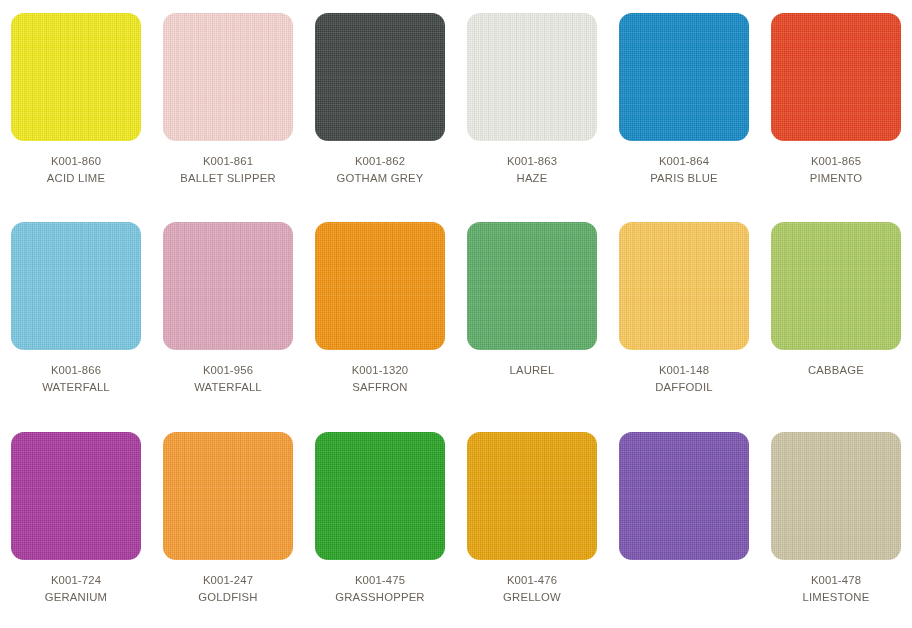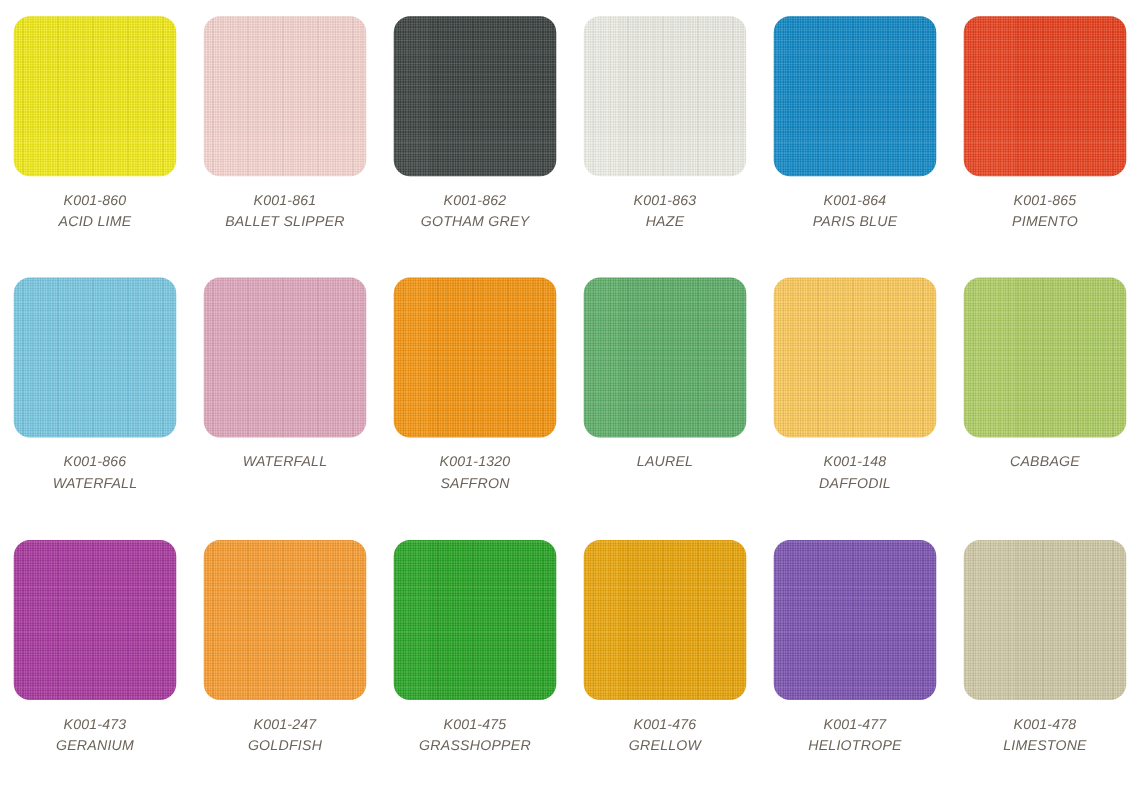--- a/index.html
+++ b/index.html
@@ -18,21 +18,20 @@
 
   #swatch-grid {
     width: 912px;
     height: 628px;
     display: grid;
     grid-template-columns: repeat(6, 152px);
     grid-template-rows: repeat(3, 209.33px);
     justify-content: center;
     align-content: start;
     box-sizing: border-box;
-    font-style: italic;
   }
 
   .swatch-cell {
     display: flex;
     flex-direction: column;
     align-items: center;
     position: relative;
   }
 
   .swatch-chip {
@@ -151,20 +150,21 @@
     <div class="swatch-cell">
       <div class="swatch-chip" style="background-color: rgb(121, 200, 226);"></div>
       <div class="swatch-labels">
         <span class="swatch-code">K001-866</span>
         <span class="swatch-name">WATERFALL</span>
       </div>
     </div>
     <div class="swatch-cell">
       <div class="swatch-chip" style="background-color: rgb(224, 168, 188);"></div>
       <div class="swatch-labels">
+        <span class="swatch-code">K001-956</span>
         <span class="swatch-name">WATERFALL</span>
       </div>
     </div>
     <div class="swatch-cell">
       <div class="swatch-chip" style="background-color: rgb(242, 148, 15);"></div>
       <div class="swatch-labels">
         <span class="swatch-code">K001-1320</span>
         <span class="swatch-name">SAFFRON</span>
       </div>
     </div>
@@ -183,21 +183,21 @@
     </div>
     <div class="swatch-cell">
       <div class="swatch-chip" style="background-color: rgb(173, 204, 99);"></div>
       <div class="swatch-labels">
         <span class="swatch-name">CABBAGE</span>
       </div>
     </div>
     <div class="swatch-cell">
       <div class="swatch-chip" style="background-color: rgb(168, 56, 158);"></div>
       <div class="swatch-labels">
-        <span class="swatch-code">K001-473</span>
+        <span class="swatch-code">K001-724</span>
         <span class="swatch-name">GERANIUM</span>
       </div>
     </div>
     <div class="swatch-cell">
       <div class="swatch-chip" style="background-color: rgb(248, 157, 50);"></div>
       <div class="swatch-labels">
         <span class="swatch-code">K001-247</span>
         <span class="swatch-name">GOLDFISH</span>
       </div>
     </div>
@@ -210,24 +210,20 @@
     </div>
     <div class="swatch-cell">
       <div class="swatch-chip" style="background-color: rgb(232, 164, 9);"></div>
       <div class="swatch-labels">
         <span class="swatch-code">K001-476</span>
         <span class="swatch-name">GRELLOW</span>
       </div>
     </div>
     <div class="swatch-cell">
       <div class="swatch-chip" style="background-color: rgb(123, 83, 176);"></div>
-      <div class="swatch-labels">
-        <span class="swatch-code">K001-477</span>
-        <span class="swatch-name">HELIOTROPE</span>
-      </div>
     </div>
     <div class="swatch-cell">
       <div class="swatch-chip" style="background-color: rgb(206, 199, 165);"></div>
       <div class="swatch-labels">
         <span class="swatch-code">K001-478</span>
         <span class="swatch-name">LIMESTONE</span>
       </div>
     </div>
   </main>
 

